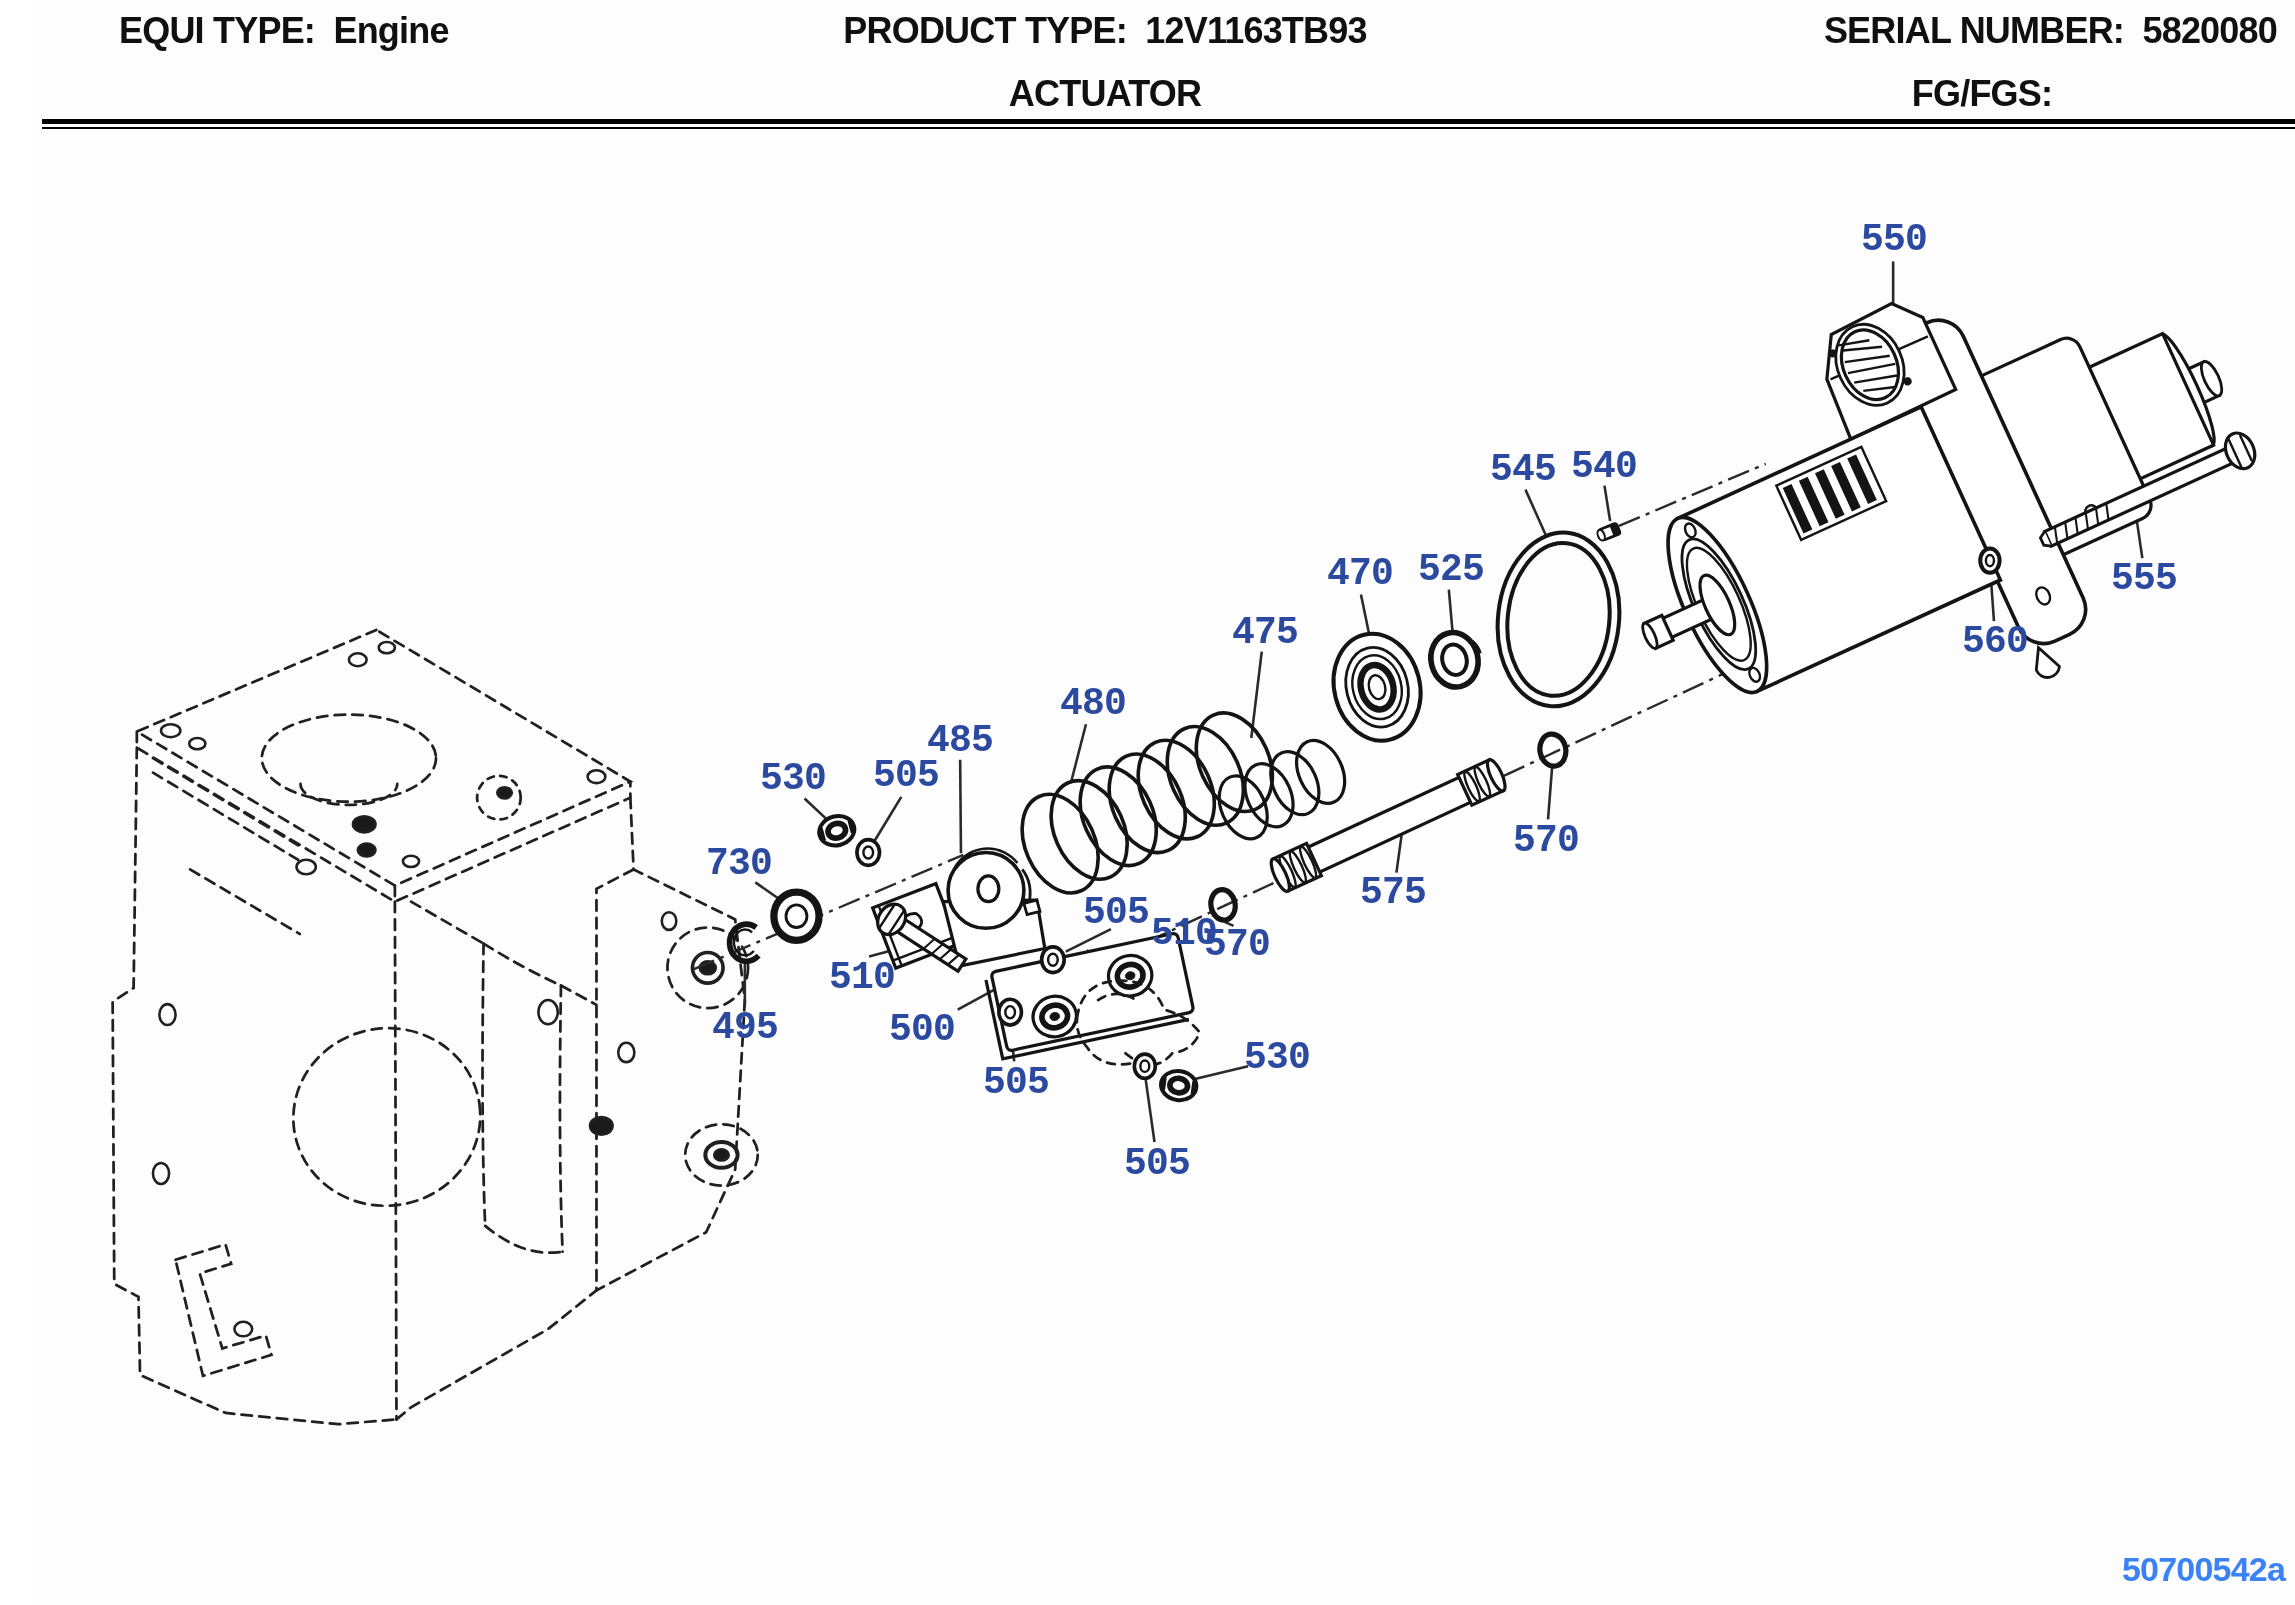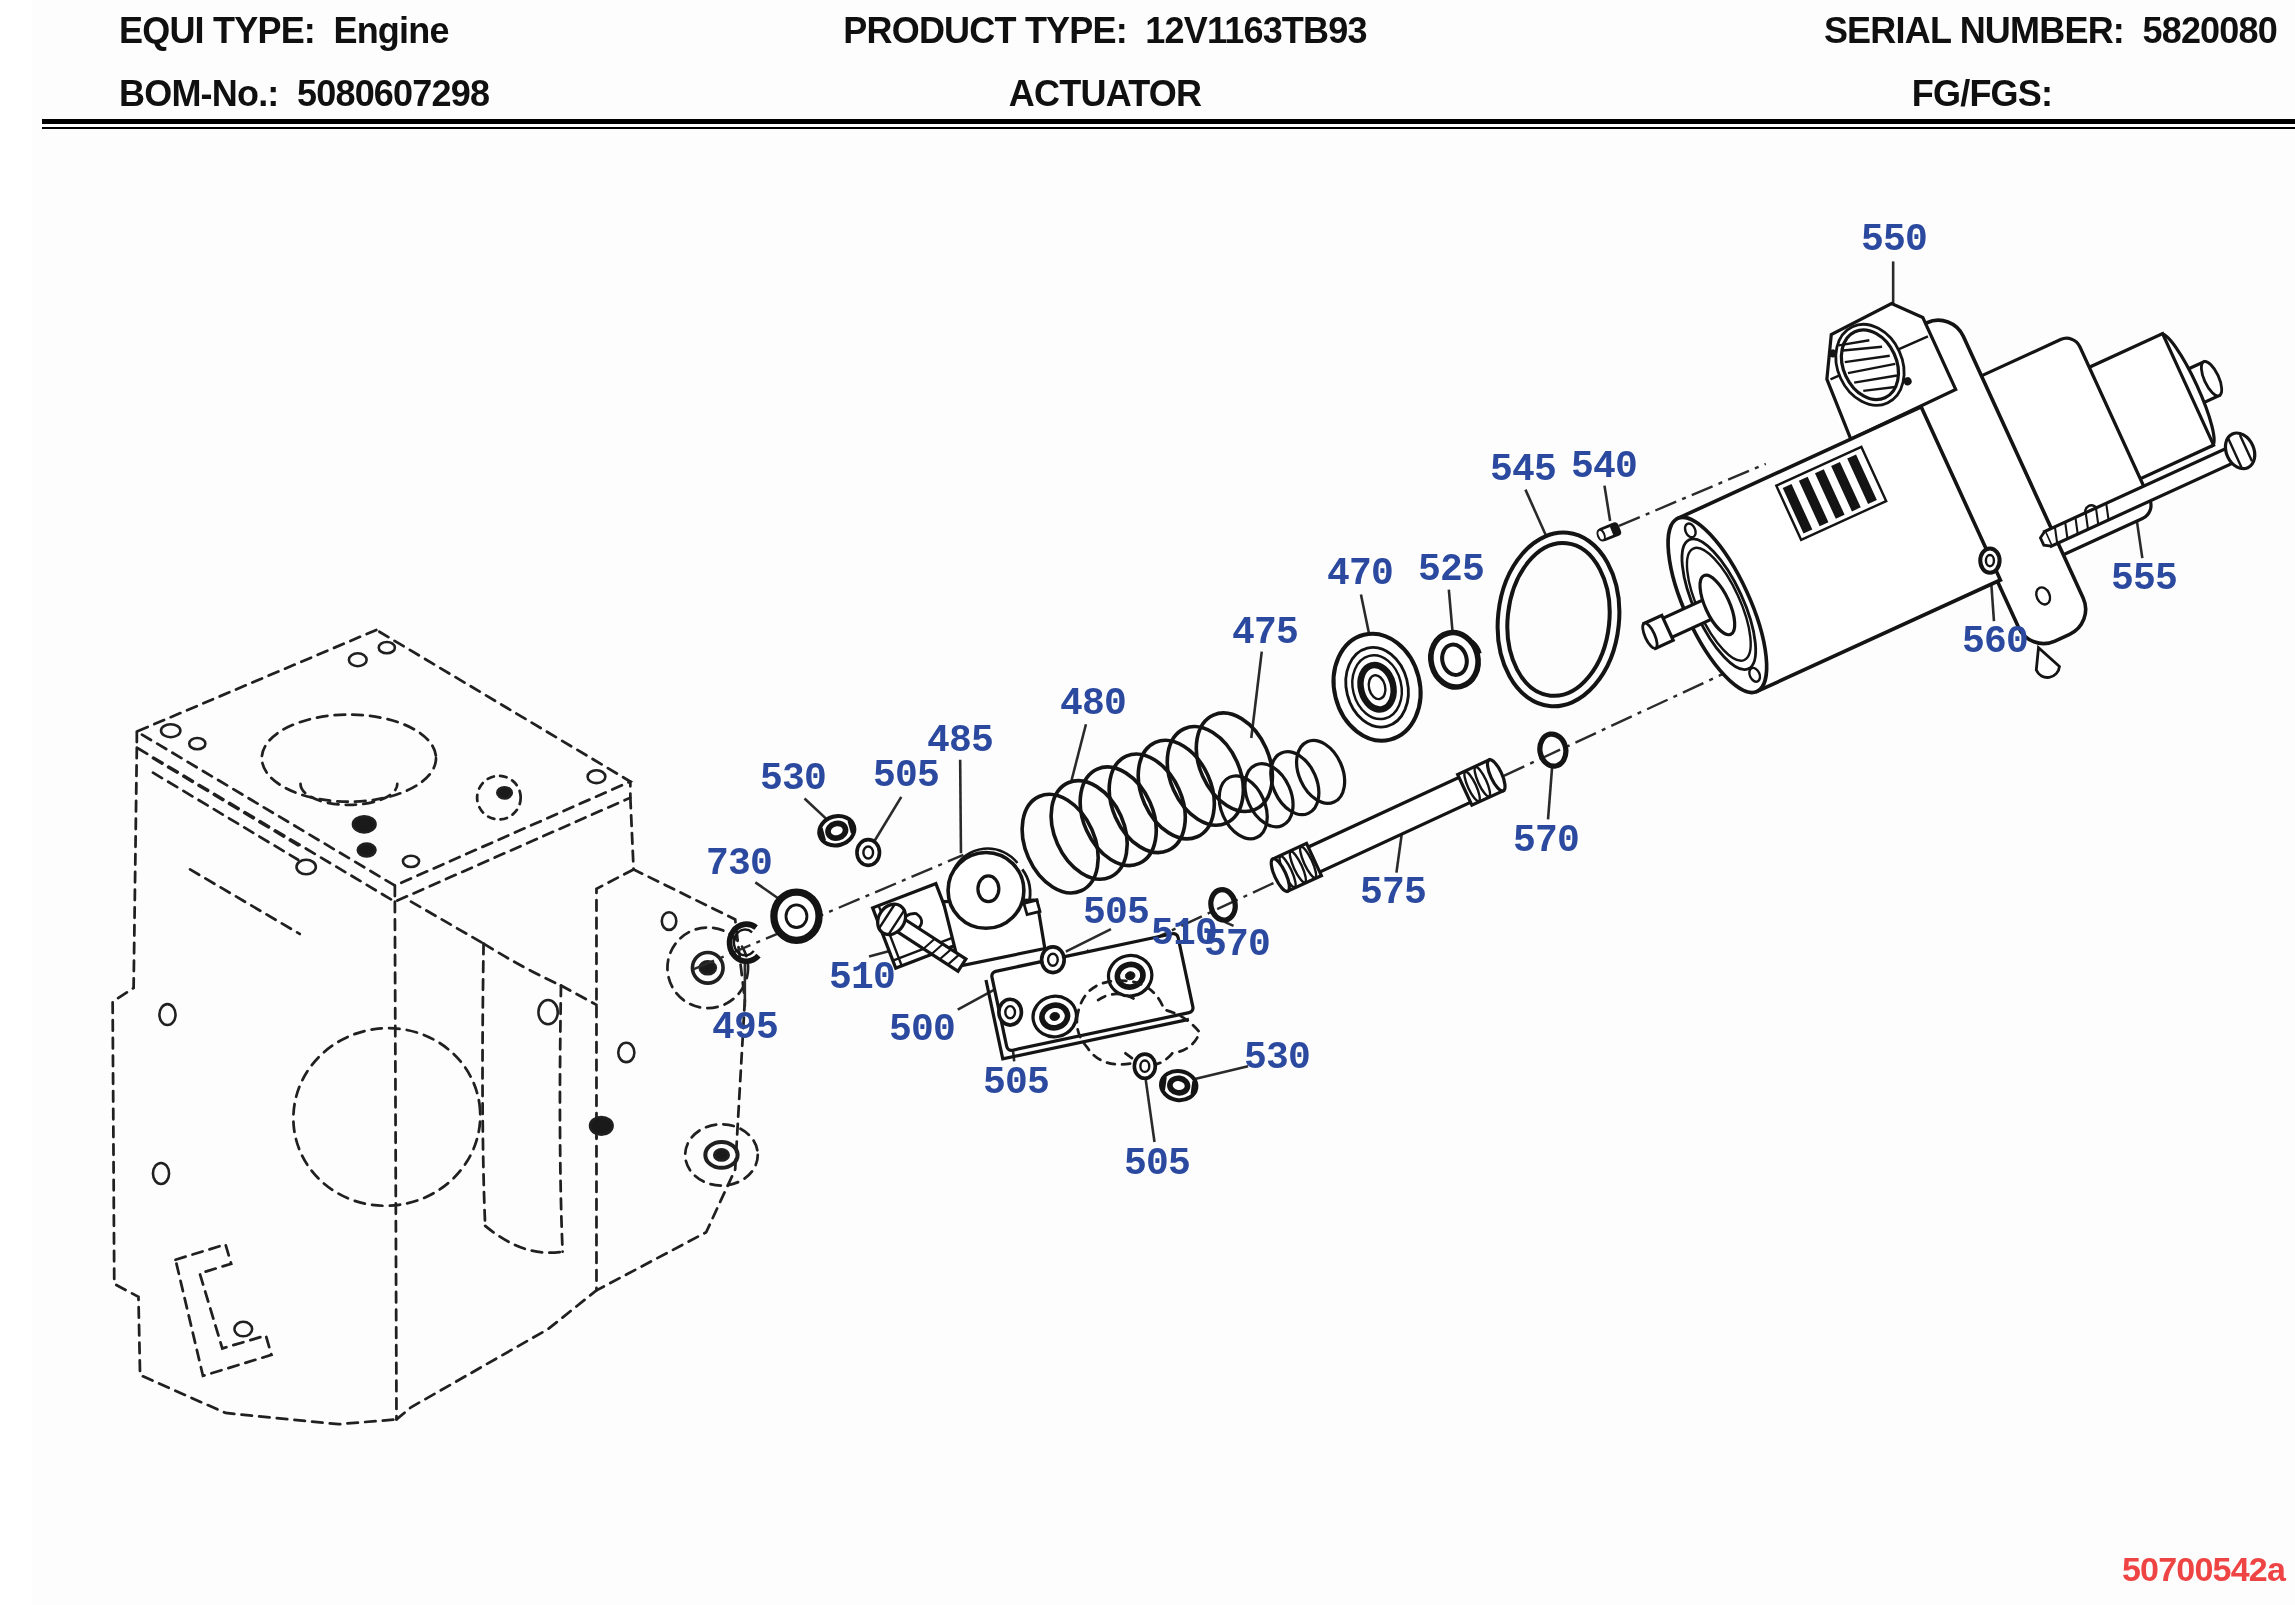--- a/index.html
+++ b/index.html
@@ -7,36 +7,32 @@
   .page{position:relative;width:2295px;height:1605px;background:#fdfdfe;overflow:hidden;
         font-family:"Liberation Sans",sans-serif;margin-left:32px;}
   .hdr{position:absolute;font-weight:bold;font-size:36px;color:#101010;white-space:nowrap;
        letter-spacing:-0.8px;}
   .hdr-rule{position:absolute;left:9.7px;width:2276px;background:transparent;}
   .rule-a{top:119px;height:4.8px;background:#000;}
   .rule-b{top:127px;height:2.4px;background:#000;}
   .labels{position:absolute;left:0;top:0;width:100%;height:100%;pointer-events:none;}
   .part-label{position:absolute;transform:translate(-50%,-50%);font-weight:bold;font-size:38px;
               letter-spacing:-0.8px;white-space:nowrap;font-family:Liberation Mono, monospace;}
-  .footer-code{position:absolute;font-weight:bold;font-size:34px;color:#ef4444;
+  .footer-code{position:absolute;font-weight:bold;font-size:34px;color:#3b82f6;
                right:42px;top:1550px;letter-spacing:-0.8px;}
   svg{position:absolute;left:0;top:0;}
 </style>
 </head>
 <body>
 
 <div class="page">
 
   <div class="hdr" style="left:87px;top:9.7px;">
     <span>EQUI TYPE:</span>&nbsp;
     <span>Engine</span>
-  </div>
-  <div class="hdr" style="left:87px;top:73px;">
-    <span>BOM-No.:</span>&nbsp;
-    <span>5080607298</span>
   </div>
   <div class="hdr" style="left:1073px;top:9.7px;transform:translateX(-50%);">
     <span>PRODUCT TYPE:</span>&nbsp;
     <span>12V1163TB93</span>
   </div>
   <div class="hdr" style="left:1073px;top:73px;transform:translateX(-50%);">ACTUATOR</div>
   <div class="hdr" style="right:50px;top:9.7px;">
     <span>SERIAL NUMBER:</span>&nbsp;
     <span>5820080</span>
   </div>

